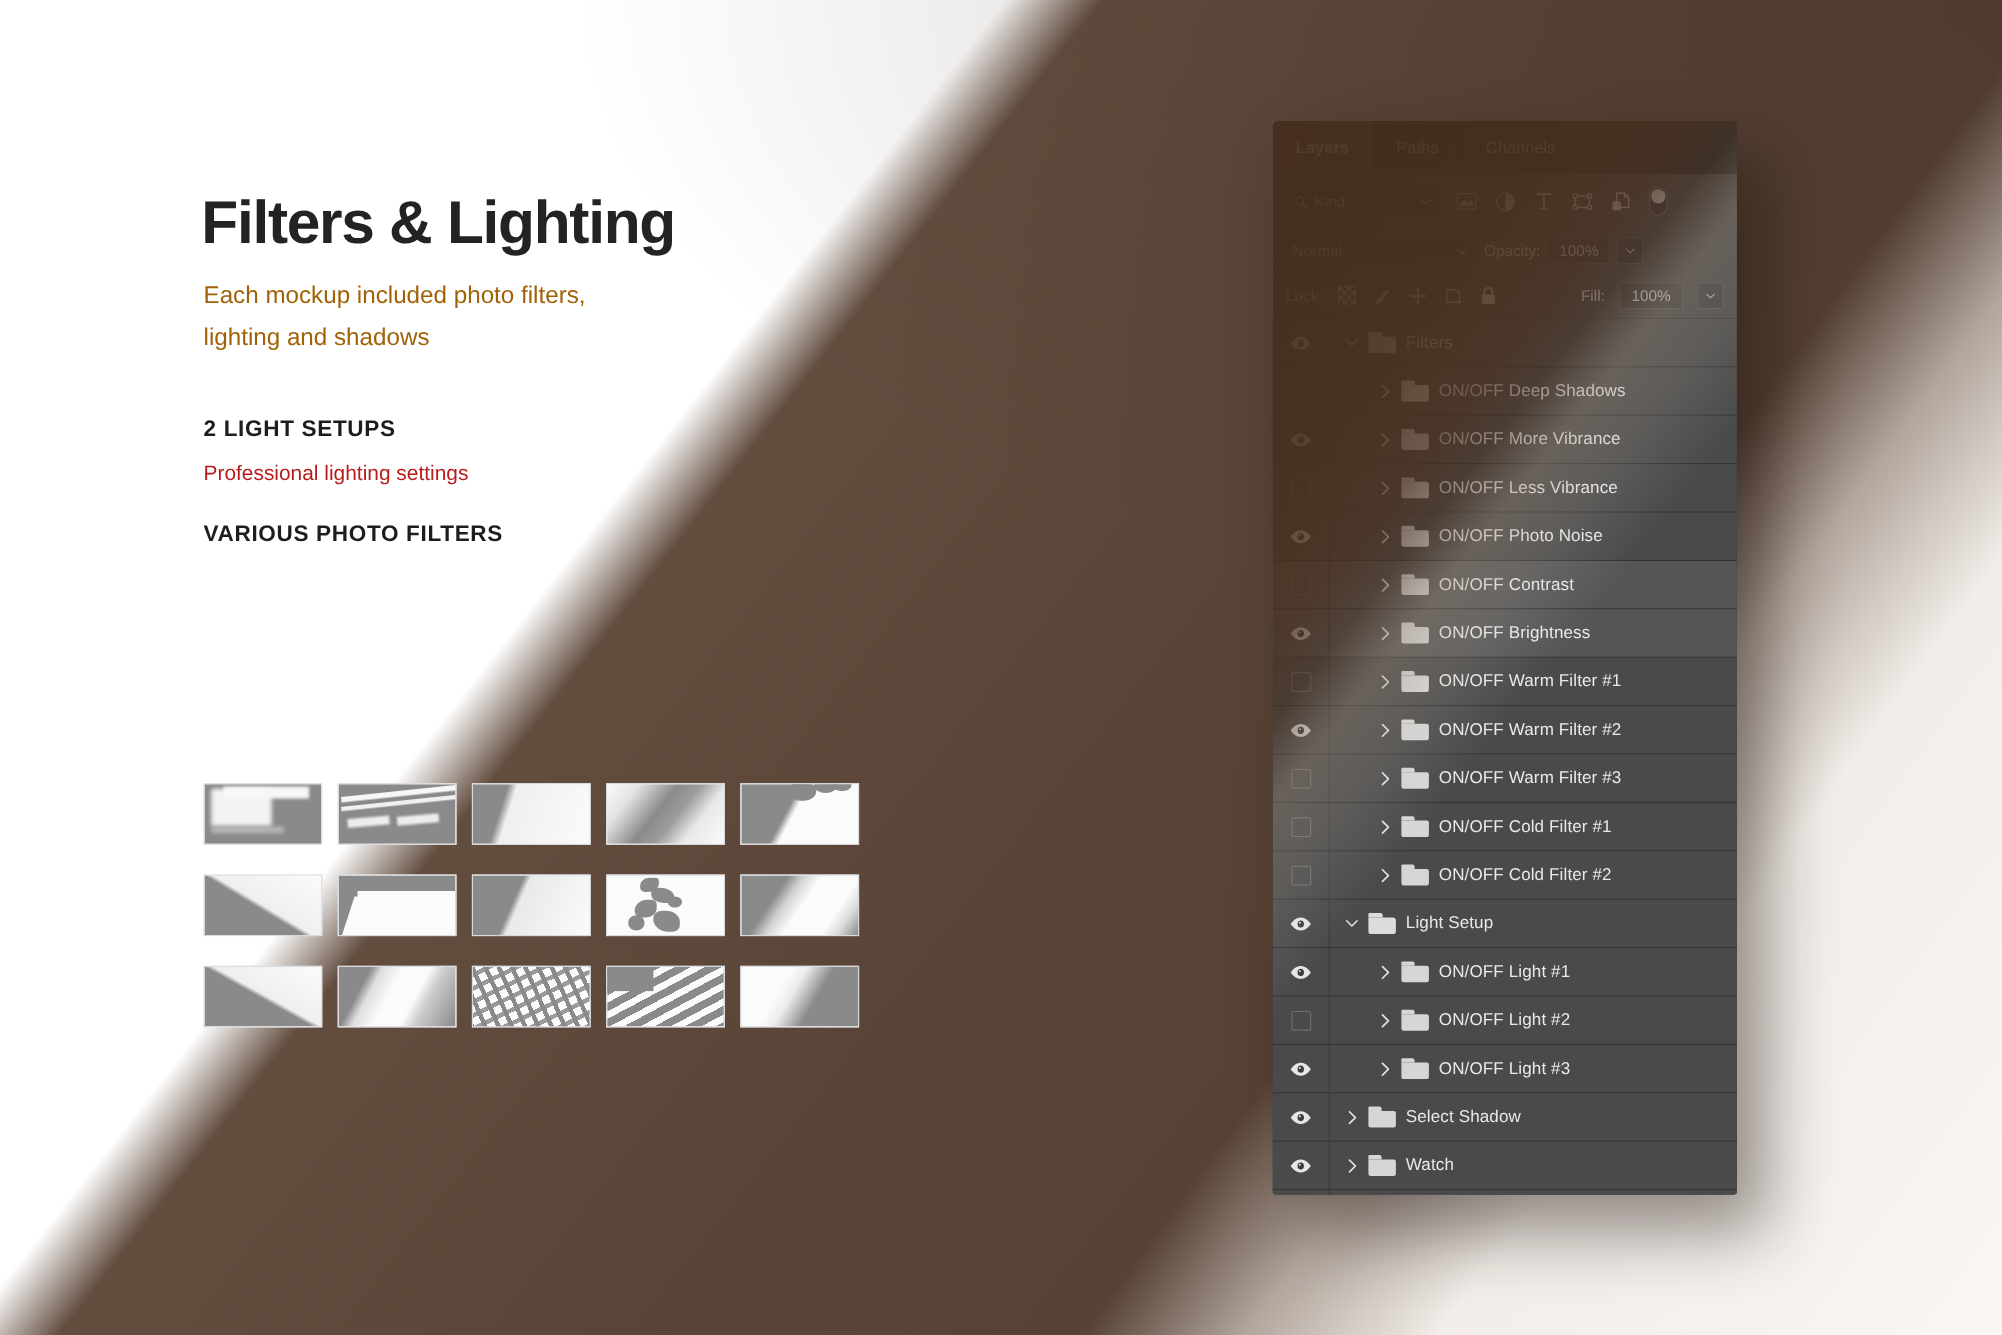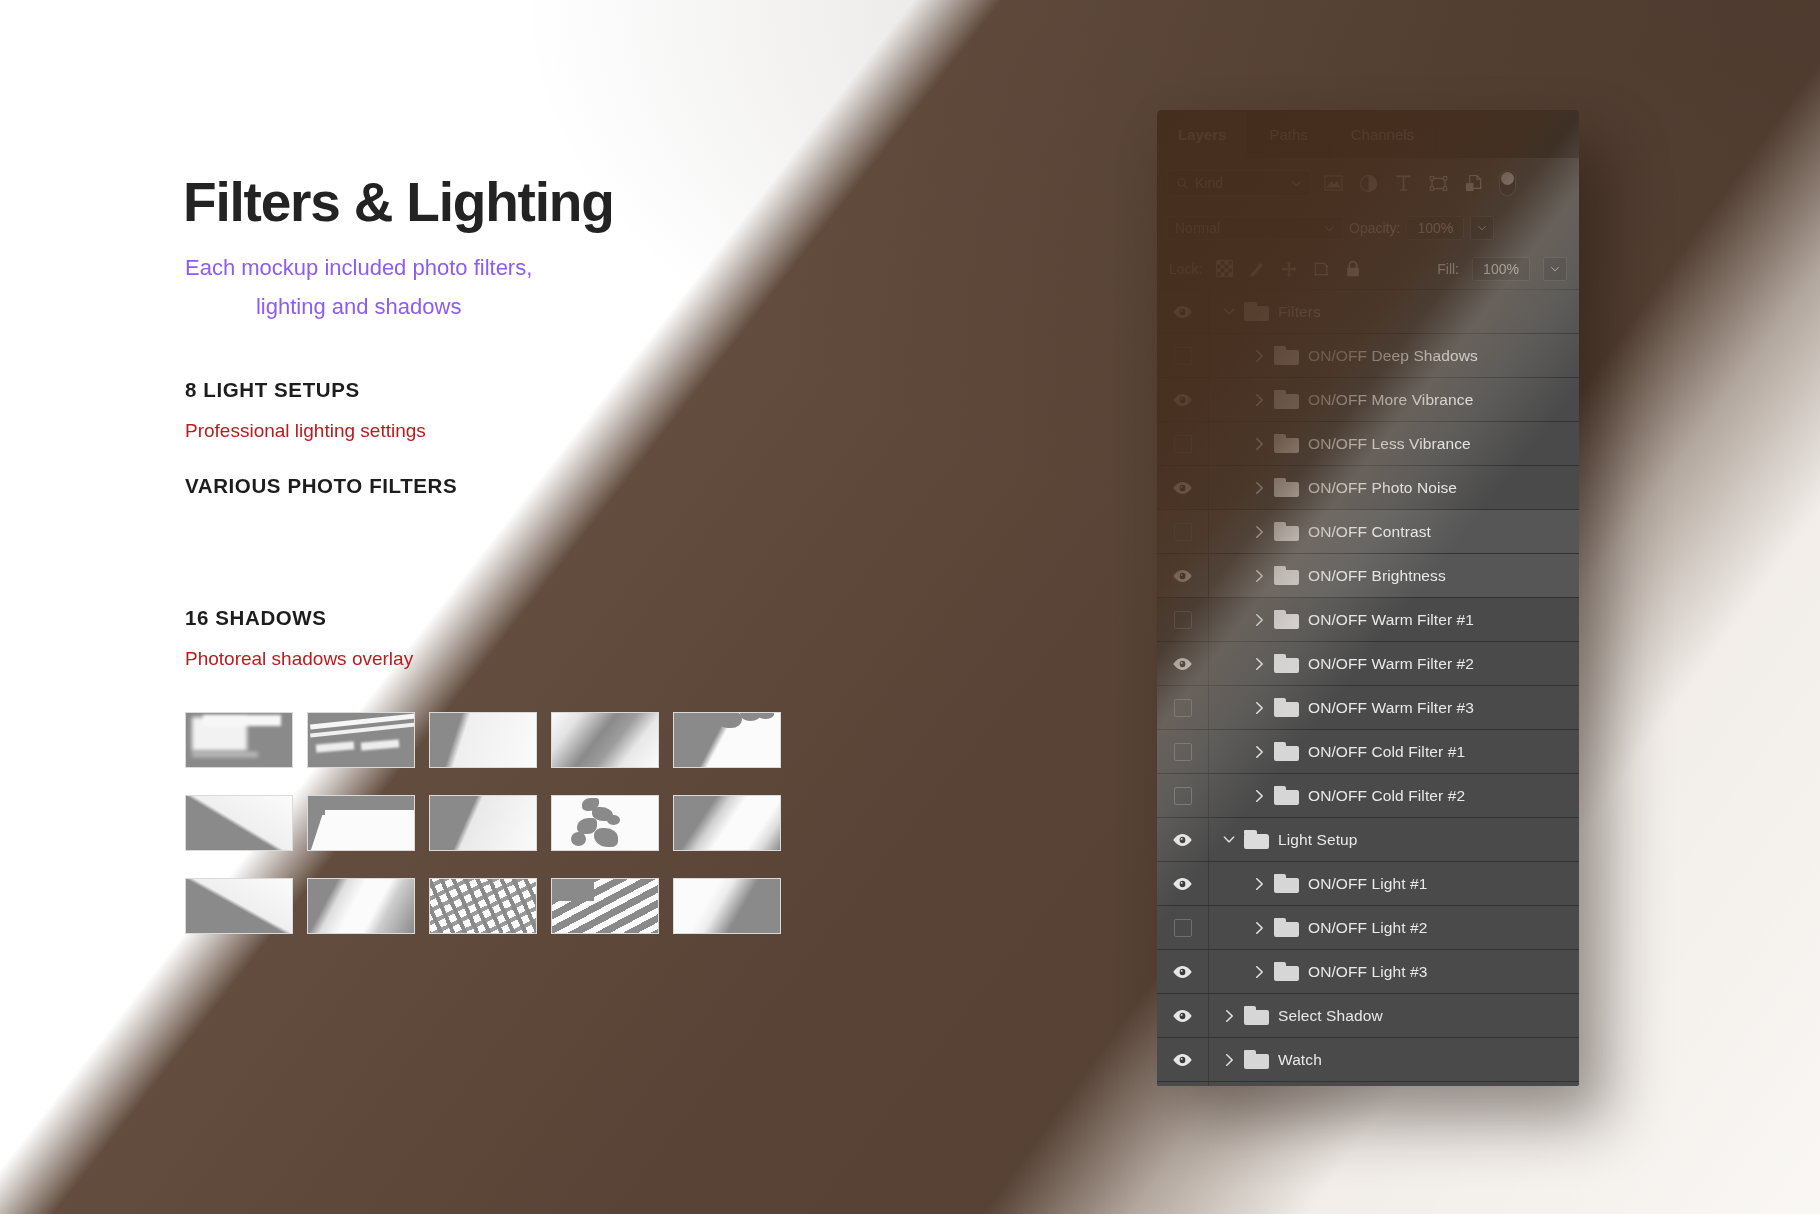--- a/index.html
+++ b/index.html
@@ -47,21 +47,21 @@
   
   .left { position: absolute; left: 0; top: 0; width: 900px; height: 958px; }
 
   .h1 {
     position: absolute; left: 183px; top: 170px;
     font-size: 55px; font-weight: 700; letter-spacing: -1.2px;
     color: #232323; white-space: nowrap;
   }
   .sub {
     position: absolute; left: 185px; top: 248px;
-    font-size: 22px; line-height: 39px; color: #8b5cf6; font-weight: 400; text-align: center;
+    font-size: 22px; line-height: 39px; color: #a16207; font-weight: 400;
   }
 
   .feat { position: absolute; left: 185px; }
   .feat .t {
     font-size: 20.5px; font-weight: 700; color: #1d1d1d;
     letter-spacing: 0.6px; margin-bottom: 12px;
   }
   .feat .d {
     font-size: 19px; line-height: 33px; color: #b91c1c; font-weight: 400;
   }
@@ -227,32 +227,28 @@
   <div class="bg-soft"></div>
   <div class="bg-brown2"></div>
 
   <div class="left">
 
     <div class="h1">Filters &amp; Lighting</div>
     <div class="sub" style="white-space:pre-line">Each mockup included photo filters,
 lighting and shadows</div>
 
     <div class="feat" id="feat1">
-      <div class="t">8 LIGHT SETUPS</div>
+      <div class="t">2 LIGHT SETUPS</div>
       <div class="d" style="white-space:pre-line">Professional lighting settings</div>
     </div>
 
     <div class="feat" id="feat2">
       <div class="t">VARIOUS PHOTO FILTERS</div>
     </div>
 
-    <div class="feat" id="feat3">
-      <div class="t">16 SHADOWS</div>
-      <div class="d" style="white-space:pre-line">Photoreal shadows overlay</div>
-    </div>
 
     <div class="grid" id="thumb-grid">
         <div class="thumb">
           <i style="inset:0;background:#8a8a8a"></i>
    <i style="left:6%;top:8%;width:52%;height:62%;background:#f2f2f2;filter:blur(2px)"></i>
    <i style="left:16%;top:4%;width:74%;height:20%;background:#f7f7f7;filter:blur(1.6px)"></i>
    <i style="left:6%;top:72%;width:62%;height:9%;background:#bdbdbd;filter:blur(2px)"></i>
         </div>
         <div class="thumb">
           <i style="inset:0;background:#8a8a8a"></i>

